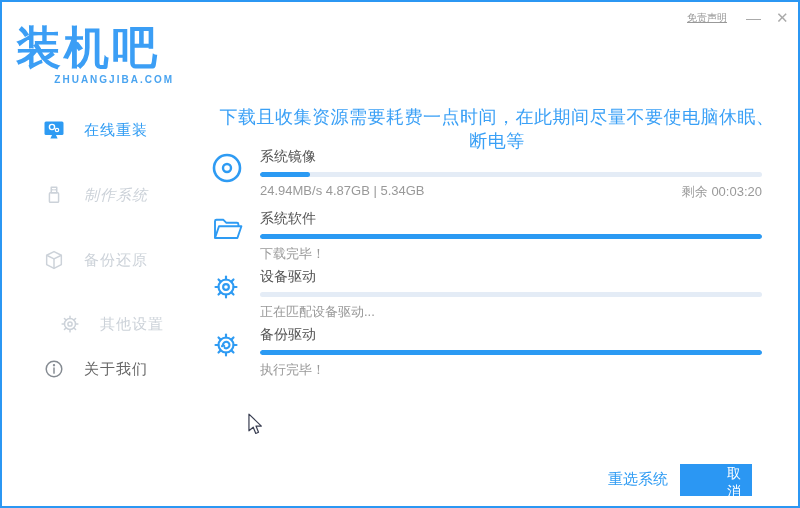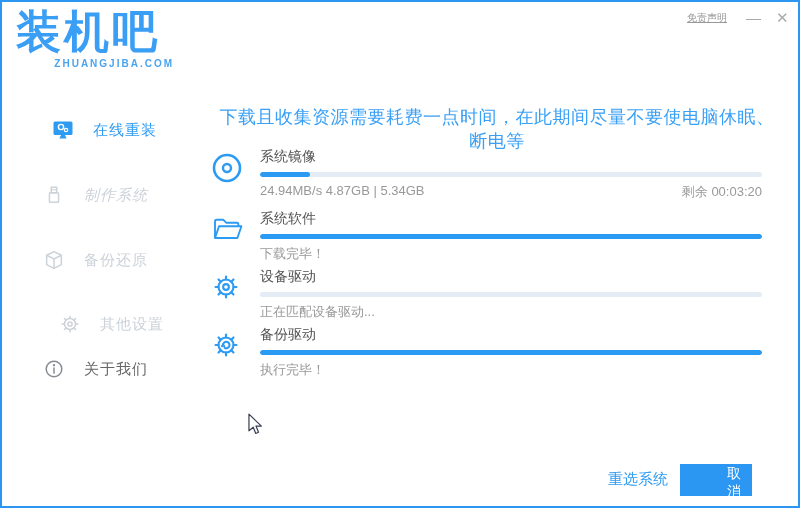--- a/index.html
+++ b/index.html
@@ -2,32 +2,32 @@
 <html><head>
 <meta charset="utf-8">
 <style>
   html,body{margin:0;padding:0;background:#fff;}
   .window{
     position:relative;width:800px;height:508px;box-sizing:border-box;
     background:#fff;border:2px solid #2b97f3;overflow:hidden;
     font-family:"Liberation Sans",sans-serif;
   }
   
-  .logo{position:absolute;left:14px;top:4px;width:158px;}
+  .logo{position:absolute;left:14px;top:20px;width:158px;}
   .logo-title{font-size:45px;font-weight:bold;color:#3b9ef5;letter-spacing:3px;line-height:1.15;white-space:nowrap;}
   .logo-subtitle{font-size:10px;font-weight:bold;color:#4aa4f0;letter-spacing:2px;text-align:right;margin-top:0;}
   .disclaimer{position:absolute;left:685px;top:9px;font-size:10px;color:#999;text-decoration:underline;cursor:pointer;}
   .win-btn{position:absolute;top:6px;font-size:15px;color:#aaa;cursor:pointer;line-height:20px;}
   .btn-min{left:744px;}
   .btn-close{left:774px;}
   
   .side-item{position:absolute;left:0;width:200px;height:40px;display:flex;align-items:center;cursor:pointer;}
   .side-icon{width:24px;height:24px;margin-left:40px;flex:0 0 24px;display:flex;align-items:center;justify-content:center;}
   .side-label{margin-left:18px;font-size:15px;letter-spacing:1px;}
-  .side-item.active{color:#2e9bf3;padding-left:9px;}
+  .side-item.active{color:#2e9bf3;}
   .side-item.active .side-label{color:#2e9bf3;}
   .side-item.dim .side-label{color:#ccd2d9;}
   .side-item.dim .side-icon{color:#ccd2d9;}
   .side-item.about .side-label{color:#666;}
   .side-item.about .side-icon{color:#858b92;}
   
   .notice{position:absolute;left:210px;top:103px;width:570px;text-align:center;
           font-size:18px;color:#3aa0f6;letter-spacing:0.5px;}
   .task{position:absolute;left:209px;width:571px;}
   .task-icon{position:absolute;left:0;top:4px;width:32px;height:32px;color:#2e9bf3;}

